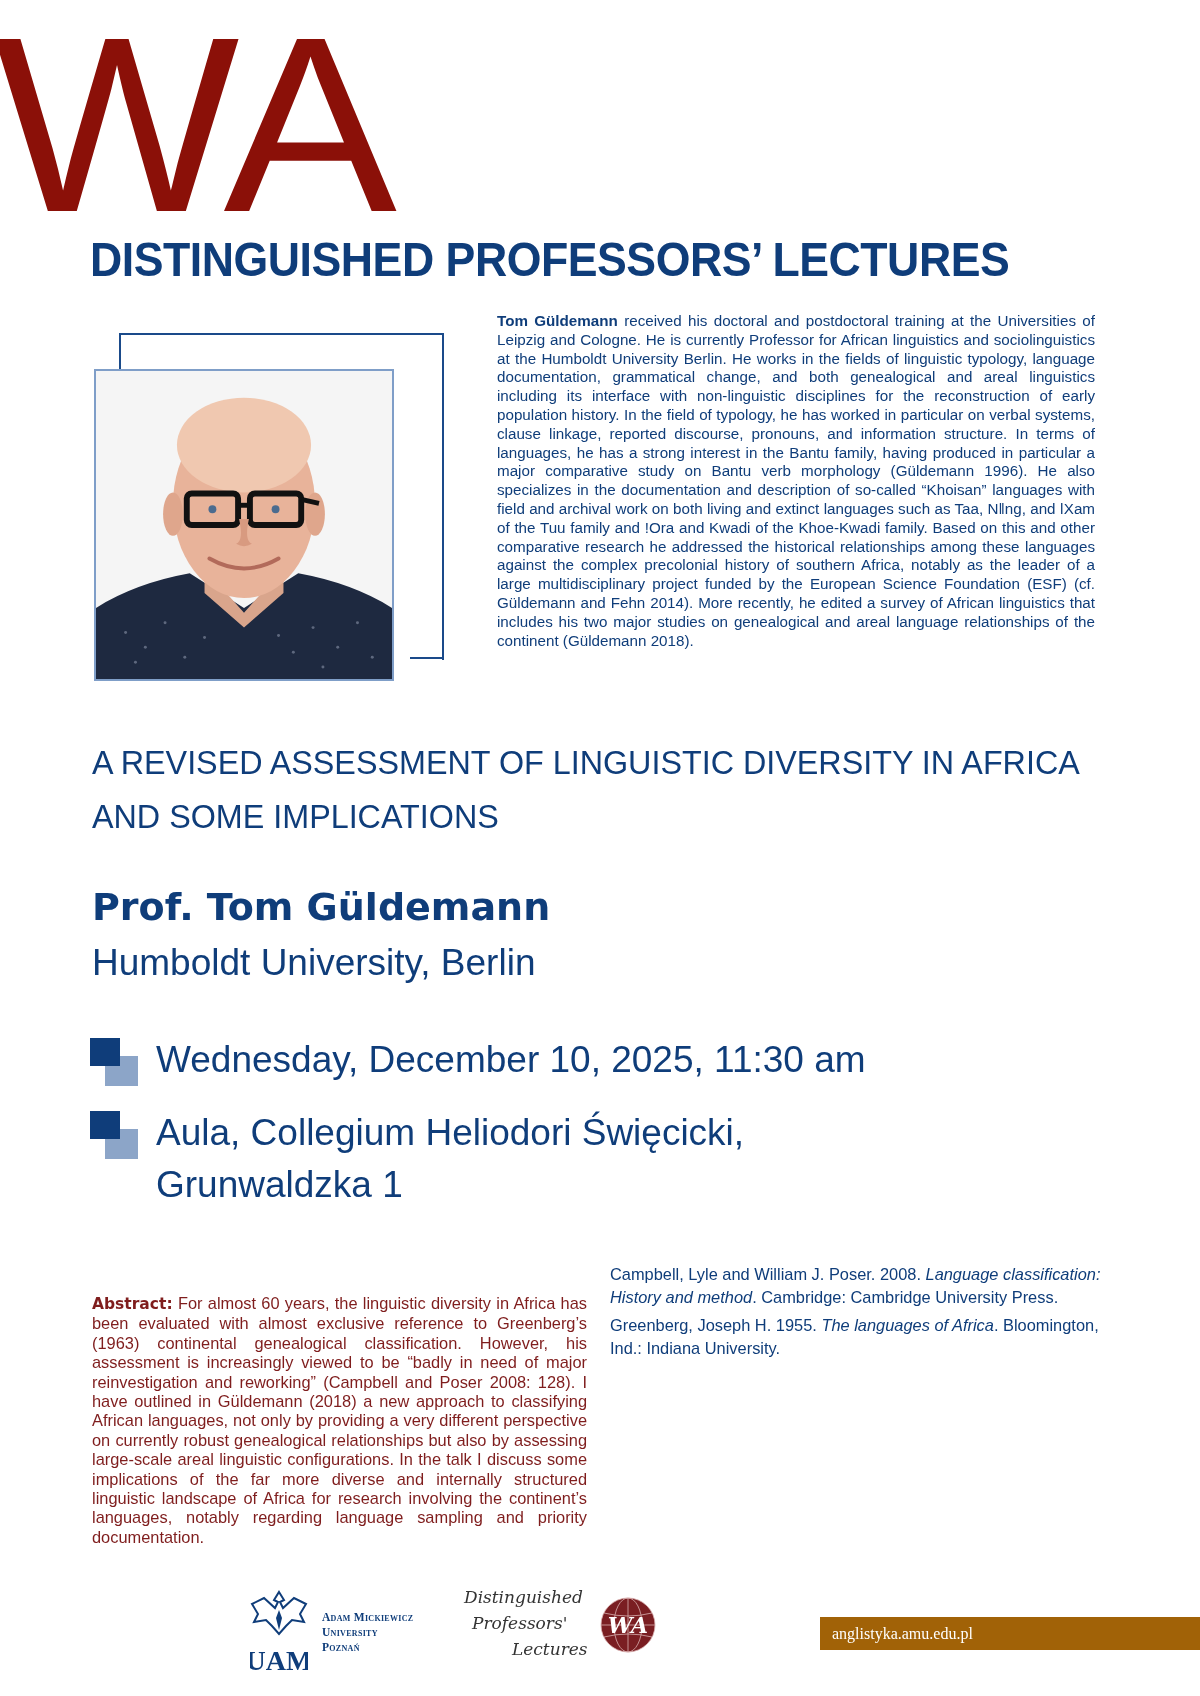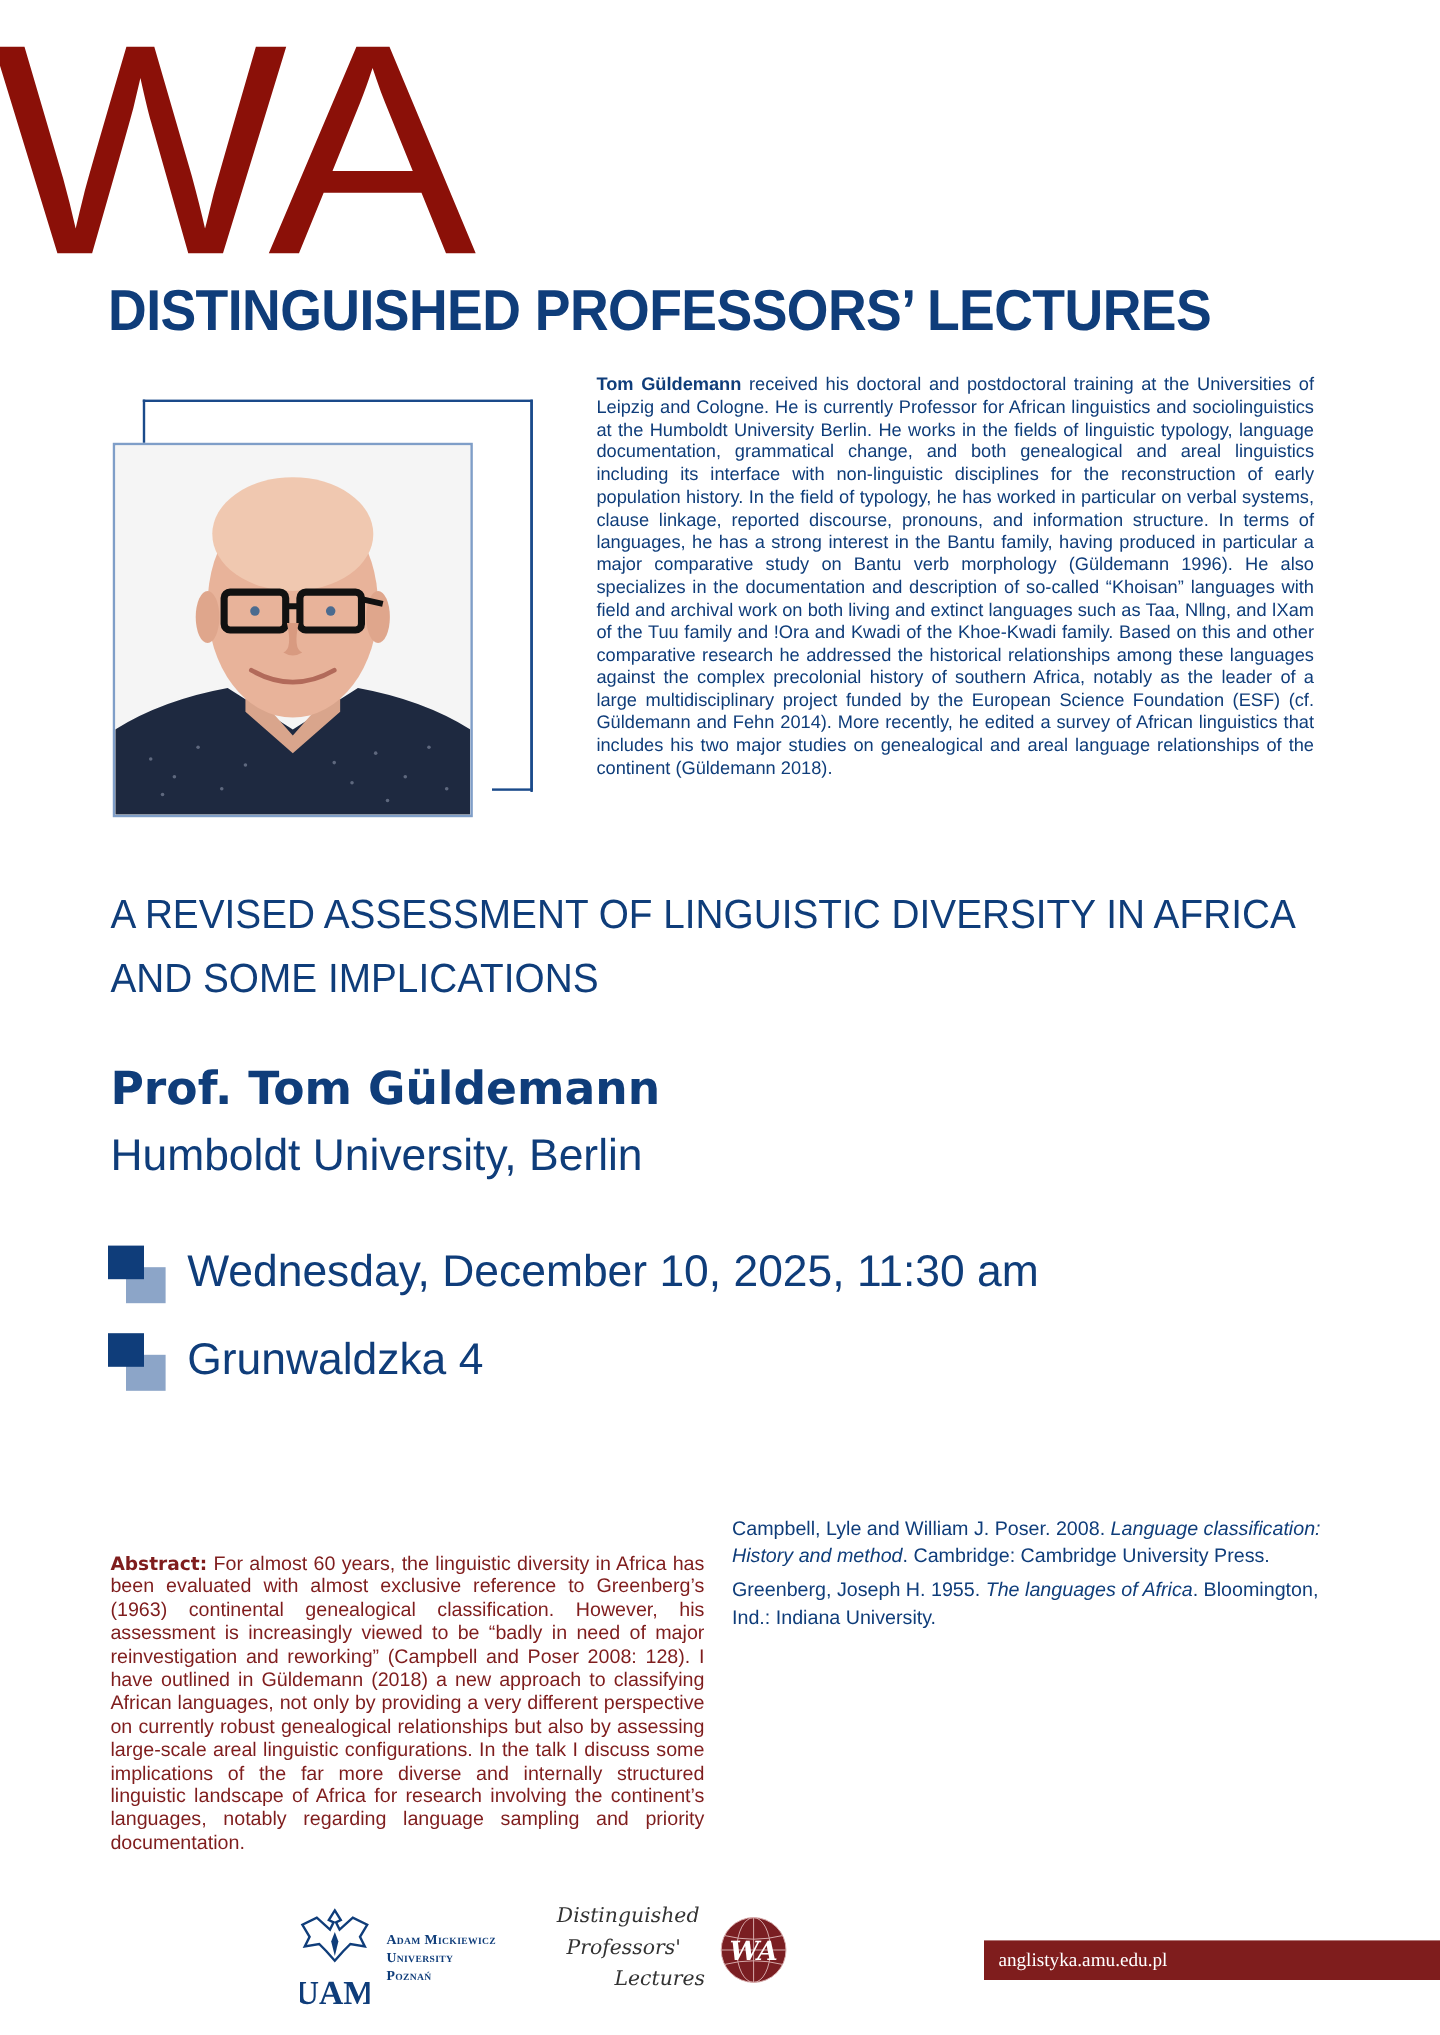--- a/index.html
+++ b/index.html
@@ -107,21 +107,21 @@
     font-family: "DejaVu Serif", serif; font-style: italic;
     font-size: 17px; line-height: 26px; color: #333;
   }
   .dpl-text div:nth-child(1) { margin-left: 0; }
   .dpl-text div:nth-child(2) { margin-left: 8px; }
   .dpl-text div:nth-child(3) { margin-left: 48px; }
   .dpl-globe { position: absolute; left: 136px; top: 13px; width: 56px; height: 56px; }
 
   .site-bar {
     position: absolute; left: 820px; top: 1617px; width: 380px; height: 33px;
-    background: #7f1d1d; color: #ffffff;
+    background: #a16207; color: #ffffff;
     font-family: "Liberation Serif", serif; font-size: 16px; line-height: 33px;
     padding-left: 12px;
   }
 </style>
 </head>
 <body>
 
 <div class="logo-wa">WA</div>
 <h1 class="main-title">DISTINGUISHED PROFESSORS’ LECTURES</h1>
 
@@ -178,21 +178,22 @@
       <div class="sq2"></div>
     </div>
   <div class="info-text">Wednesday, December 10, 2025, 11:30 am</div>
 </div>
 <div class="info-row row-place">
   <div class="bullet">
       <div class="sq1"></div>
       <div class="sq2"></div>
     </div>
   <div class="info-text">
-    <div>Grunwaldzka 4</div>
+    <div>Aula, Collegium Heliodori Święcicki,</div>
+    <div>Grunwaldzka 1</div>
   </div>
 </div>
 
 <p class="abstract"><b>Abstract:</b><span> For almost 60 years, the linguistic diversity in Africa has been evaluated with almost exclusive reference to Greenberg’s (1963) continental genealogical classification. However, his assessment is increasingly viewed to be “badly in need of major reinvestigation and reworking” (Campbell and Poser 2008: 128). I have outlined in Güldemann (2018) a new approach to classifying African languages, not only by providing a very different perspective on currently robust genealogical relationships but also by assessing large-scale areal linguistic configurations. In the talk I discuss some implications of the far more diverse and internally structured linguistic landscape of Africa for research involving the continent’s languages, notably regarding language sampling and priority documentation.</span></p>
 
 <div class="references">
   <div class="ref"><span>Campbell, Lyle and William J. Poser. 2008. </span><i>Language classification: History and method</i><span>. Cambridge: Cambridge University Press.</span></div>
   <div class="ref"><span>Greenberg, Joseph H. 1955. </span><i>The languages of Africa</i><span>. Bloomington, Ind.: Indiana University.</span></div>
 </div>
 

